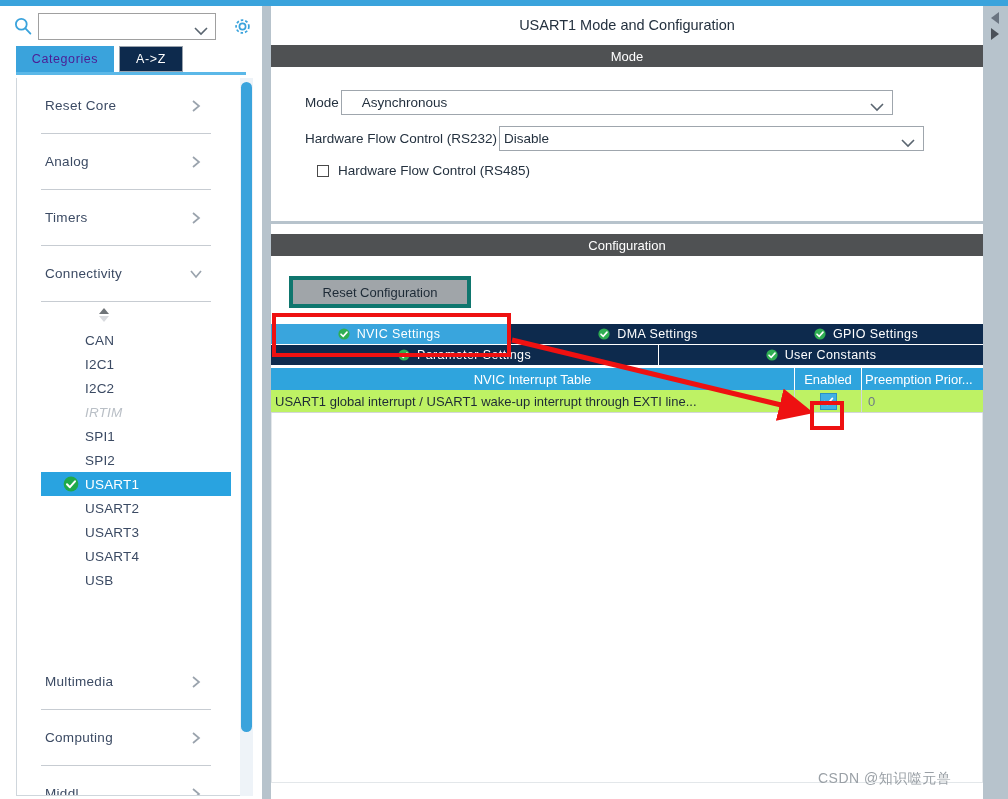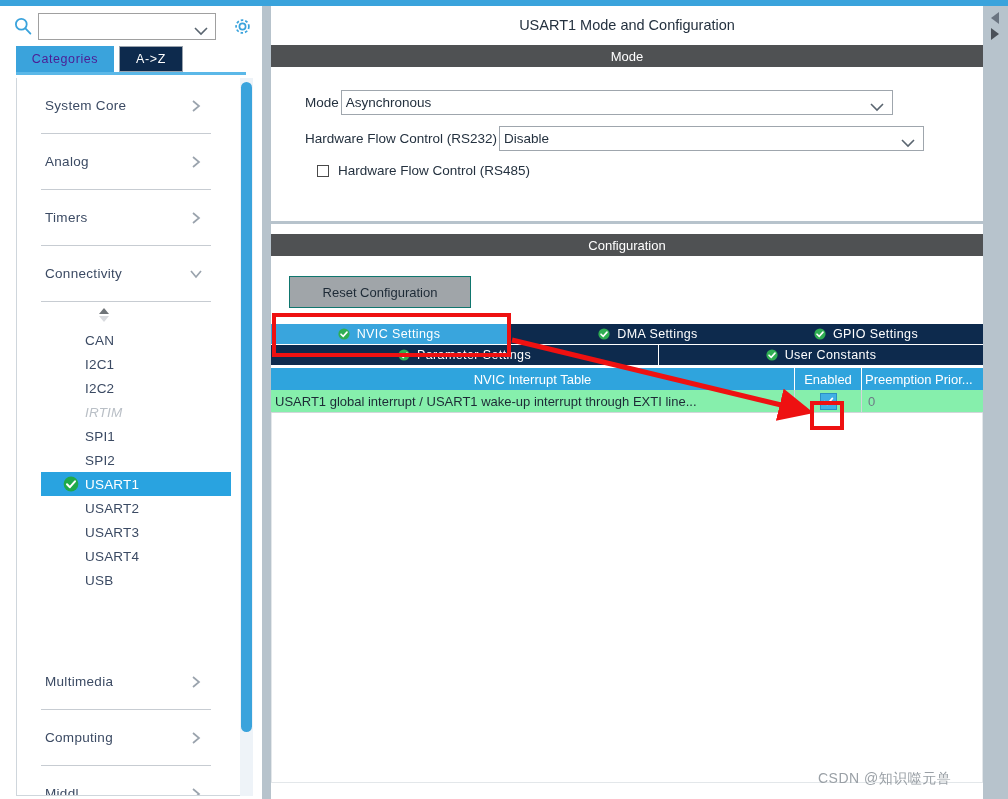--- a/index.html
+++ b/index.html
@@ -225,21 +225,21 @@
     margin-right: 2px;
   }
   .combo {
     position: relative;
     height: 25px;
     border: 1px solid #9fa6ad;
     background: #ffffff;
     display: flex; align-items: center;
     cursor: pointer;
   }
-  .combo-mode { width: 552px; }
+  .combo-mode { width: 552px; padding-left: 16px; }
   .combo-hfc  { width: 425px; }
   .combo-val {
     font-size: 13.5px; color: #24313f;
     padding-left: 4px;
   }
   .combo-caret {
     position: absolute; right: 8px; top: 7px;
     width: 14px; height: 10px;
   }
   .cb-row {
@@ -259,21 +259,21 @@
 
   .config-body {
     position: absolute; left: 0; top: 250px;
     width: 712px; height: 540px;
     background: #ffffff;
   }
   .reset-btn {
     position: absolute; left: 18px; top: 20px;
     width: 182px; height: 32px;
     background: #a0a5a9;
-    border: 1px solid #0f766e;
+    border: 4px solid #0f766e;
     color: #1d2a36;
     font-size: 13px;
     display: flex; align-items: center; justify-content: center;
     cursor: pointer;
   }
 
   
   .tabs-area {
     position: absolute; left: 0; top: 68px;
     width: 712px; height: 42px;
@@ -317,21 +317,21 @@
     color: #ffffff; font-size: 13px;
     display: flex; align-items: center;
     border-right: 1px solid #ffffff;
   }
   .th-name { left: 0; width: 524px; justify-content: center; }
   .th-en   { left: 524px; width: 67px; justify-content: center; }
   .th-pp   { left: 591px; width: 121px; justify-content: flex-start; padding-left: 3px; border-right: none; }
   .tbl-row {
     position: absolute; left: 0; top: 22px;
     width: 712px; height: 23px;
-    background: #86efac;
+    background: #bef264;
     border-bottom: 1px solid #d2d6da;
   }
   .td {
     position: absolute; top: 0; height: 22px;
     font-size: 13px; color: #1d2a36;
     display: flex; align-items: center;
     border-right: 1px solid #d2d6da;
   }
   .td-name { left: 0; width: 524px; padding-left: 4px; }
   .td-en   { left: 524px; width: 67px; justify-content: center; }
@@ -432,21 +432,21 @@
     <div class="cat-tabs">
       <div class="tab-categories">Categories</div>
       <div class="tab-az">A-&gt;Z</div>
       <div class="tabs-underline"></div>
     </div>
 
     <div class="tree-wrap">
       <div class="tree-inner">
 
         <div class="cat-row">
-          <span class="cat-label">System Core</span>
+          <span class="cat-label">Reset Core</span>
           <span class="chev">
             <svg viewBox="0 0 14 14" width="14" height="14">
                 <polyline points="4,2 10,7 4,12" fill="none" stroke="#9aa3ad" stroke-width="1.7"></polyline>
               </svg>
           </span>
         </div>
         <div class="cat-sep"></div>
 
         <div class="cat-row">
           <span class="cat-label">Analog</span>

